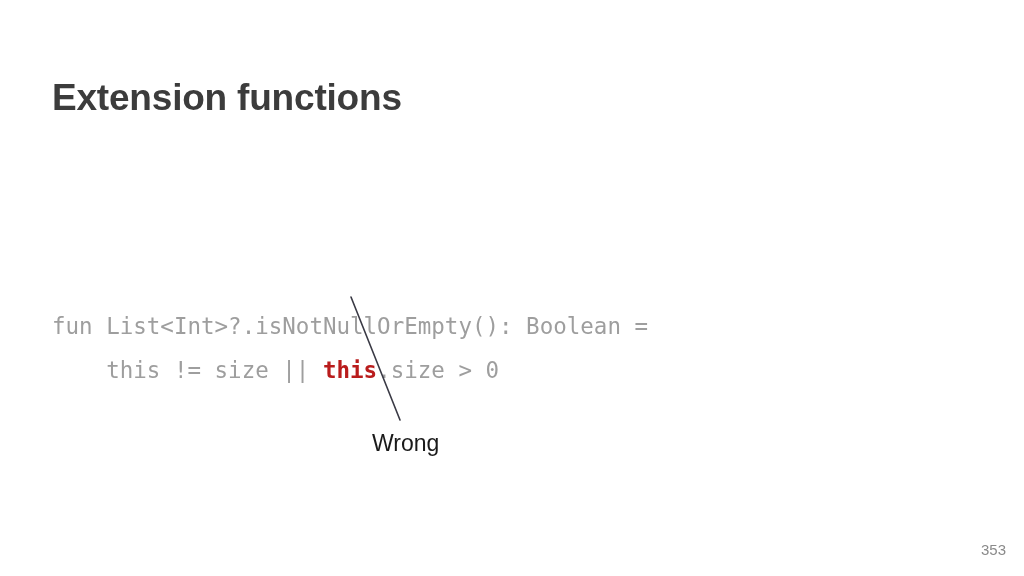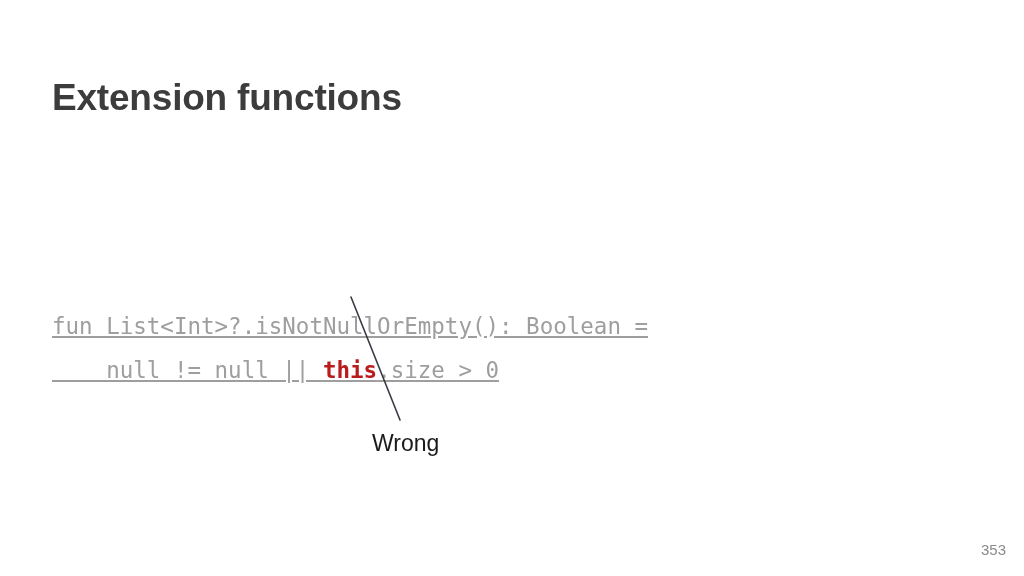--- a/index.html
+++ b/index.html
@@ -46,21 +46,20 @@
     font-size: 22.5px;
     line-height: 44px;
     color: #9e9e9e;
     white-space: pre;
     letter-spacing: 0px;
   }
 
   .code-line {
     white-space: pre;
     display: block;
-    text-decoration: underline;
   }
 
   .tok-plain {
     color: #9e9e9e;
   }
 
   .tok-highlight {
     color: #b91c1c;
     font-weight: bold;
   }
@@ -101,21 +100,21 @@
   }
 </style>
 </head>
 <body>
 
 <div class="slide">
 
   <h1 class="slide-title">Extension functions</h1>
 
   <div class="code-block">
-    <span class="code-line"><span class="tok-plain">fun List&lt;Int&gt;?.isNotNullOrEmpty(): Boolean =</span></span><span class="code-line"><span class="tok-plain">    null != null || </span><span class="tok-highlight">this</span><span class="tok-plain">.size &gt; 0</span></span>
+    <span class="code-line"><span class="tok-plain">fun List&lt;Int&gt;?.isNotNullOrEmpty(): Boolean =</span></span><span class="code-line"><span class="tok-plain">    this != size || </span><span class="tok-highlight">this</span><span class="tok-plain">.size &gt; 0</span></span>
   </div>
 
   <svg class="callout-line" viewBox="0 0 95 145" width="95" height="145" xmlns="http://www.w3.org/2000/svg">
     <line x1="21" y1="9" x2="70" y2="132" stroke="#3a3a45" stroke-width="1.6" stroke-linecap="round"></line>
   </svg>
 
   <div class="callout-label">Wrong</div>
 
   <div class="page-number">353</div>
 

